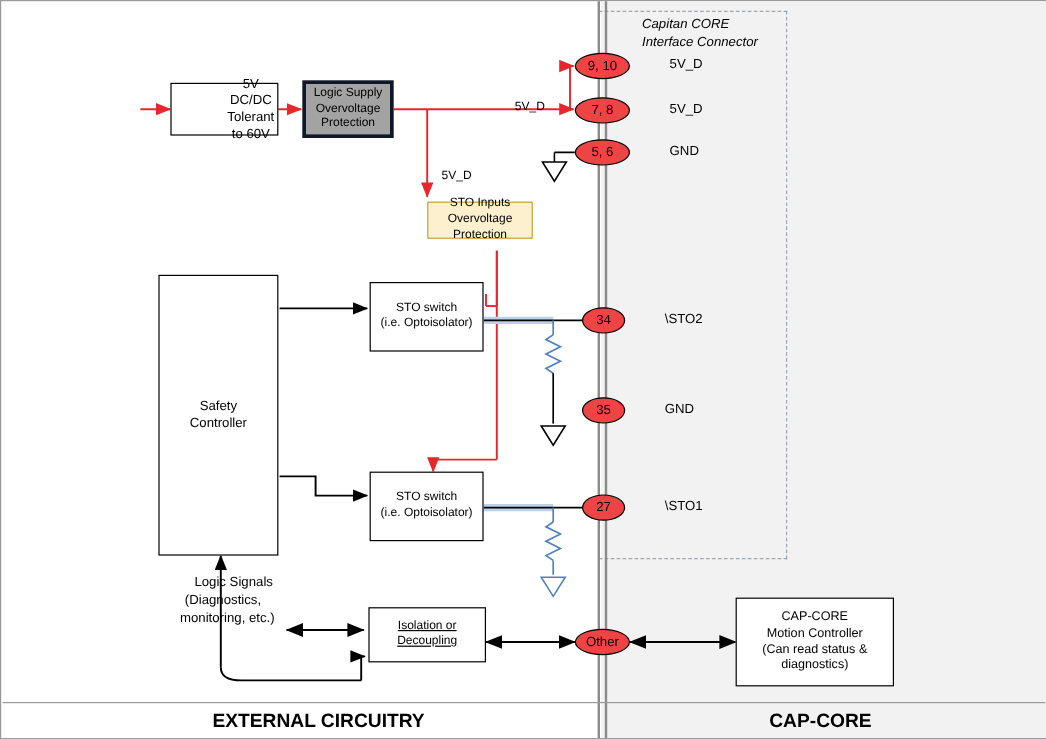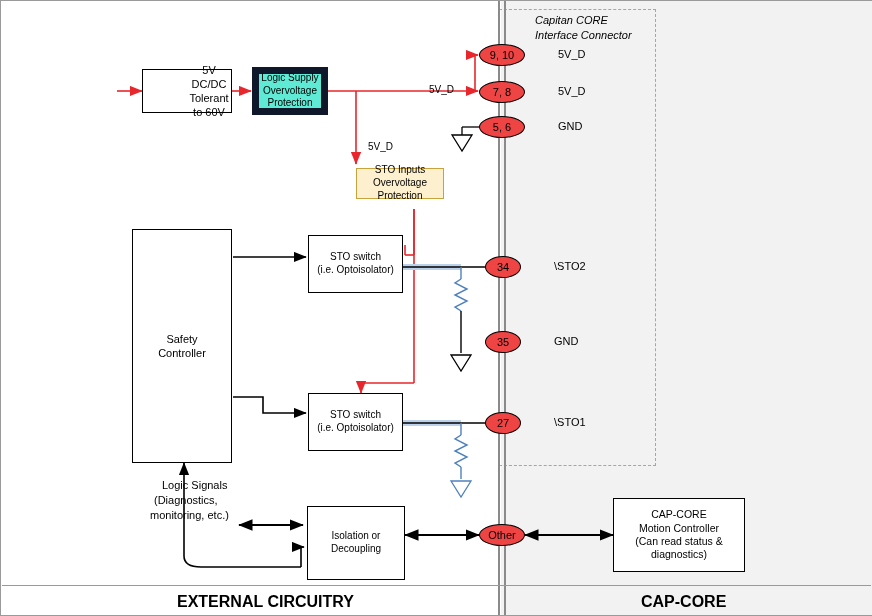--- a/index.html
+++ b/index.html
@@ -37,21 +37,21 @@
     position:absolute;
     box-sizing:border-box;
     border:1px solid #000;
     background:#ffffff;
     display:flex;align-items:center;justify-content:center;
     text-align:center;
     font-size:11px;
     line-height:1.28;
     color:#000;
   }
-  .box.green{background:#5eead4;border:7px solid #0f172a;}
+  .box.green{background:#a3a3a3;border:3px solid #0f172a;}
   .box.orange{background:#fdf0cf;border:1px solid #c8a23a;}
   .box span{display:block;}
 
   .label{position:absolute;font-size:11px;color:#000;white-space:nowrap;padding-left:29px;}
   .label.italic{font-style:italic;}
 
   
   .pin{
     position:absolute;
     box-sizing:border-box;
@@ -183,21 +183,21 @@
     </div>
   </div>
 
   <div class="box" style="left:307px;top:392px;width:95px;height:58px;font-size:10px;">
     <div>
       <span>STO switch</span>
       <span>(i.e. Optoisolator)</span>
     </div>
   </div>
 
-  <div class="box" style="left:306px;top:505px;width:98px;height:74px;font-size:10px;">
+  <div class="box" style="left:306px;top:505px;width:98px;height:46px;font-size:10px;text-decoration:underline;">
     <div>
       <span>Isolation or</span>
       <span>Decoupling</span>
     </div>
   </div>
 
   <div class="box" style="left:612px;top:497px;width:132px;height:74px;font-size:10.5px;">
     <div>
       <span>CAP-CORE</span>
       <span>Motion Controller</span>

